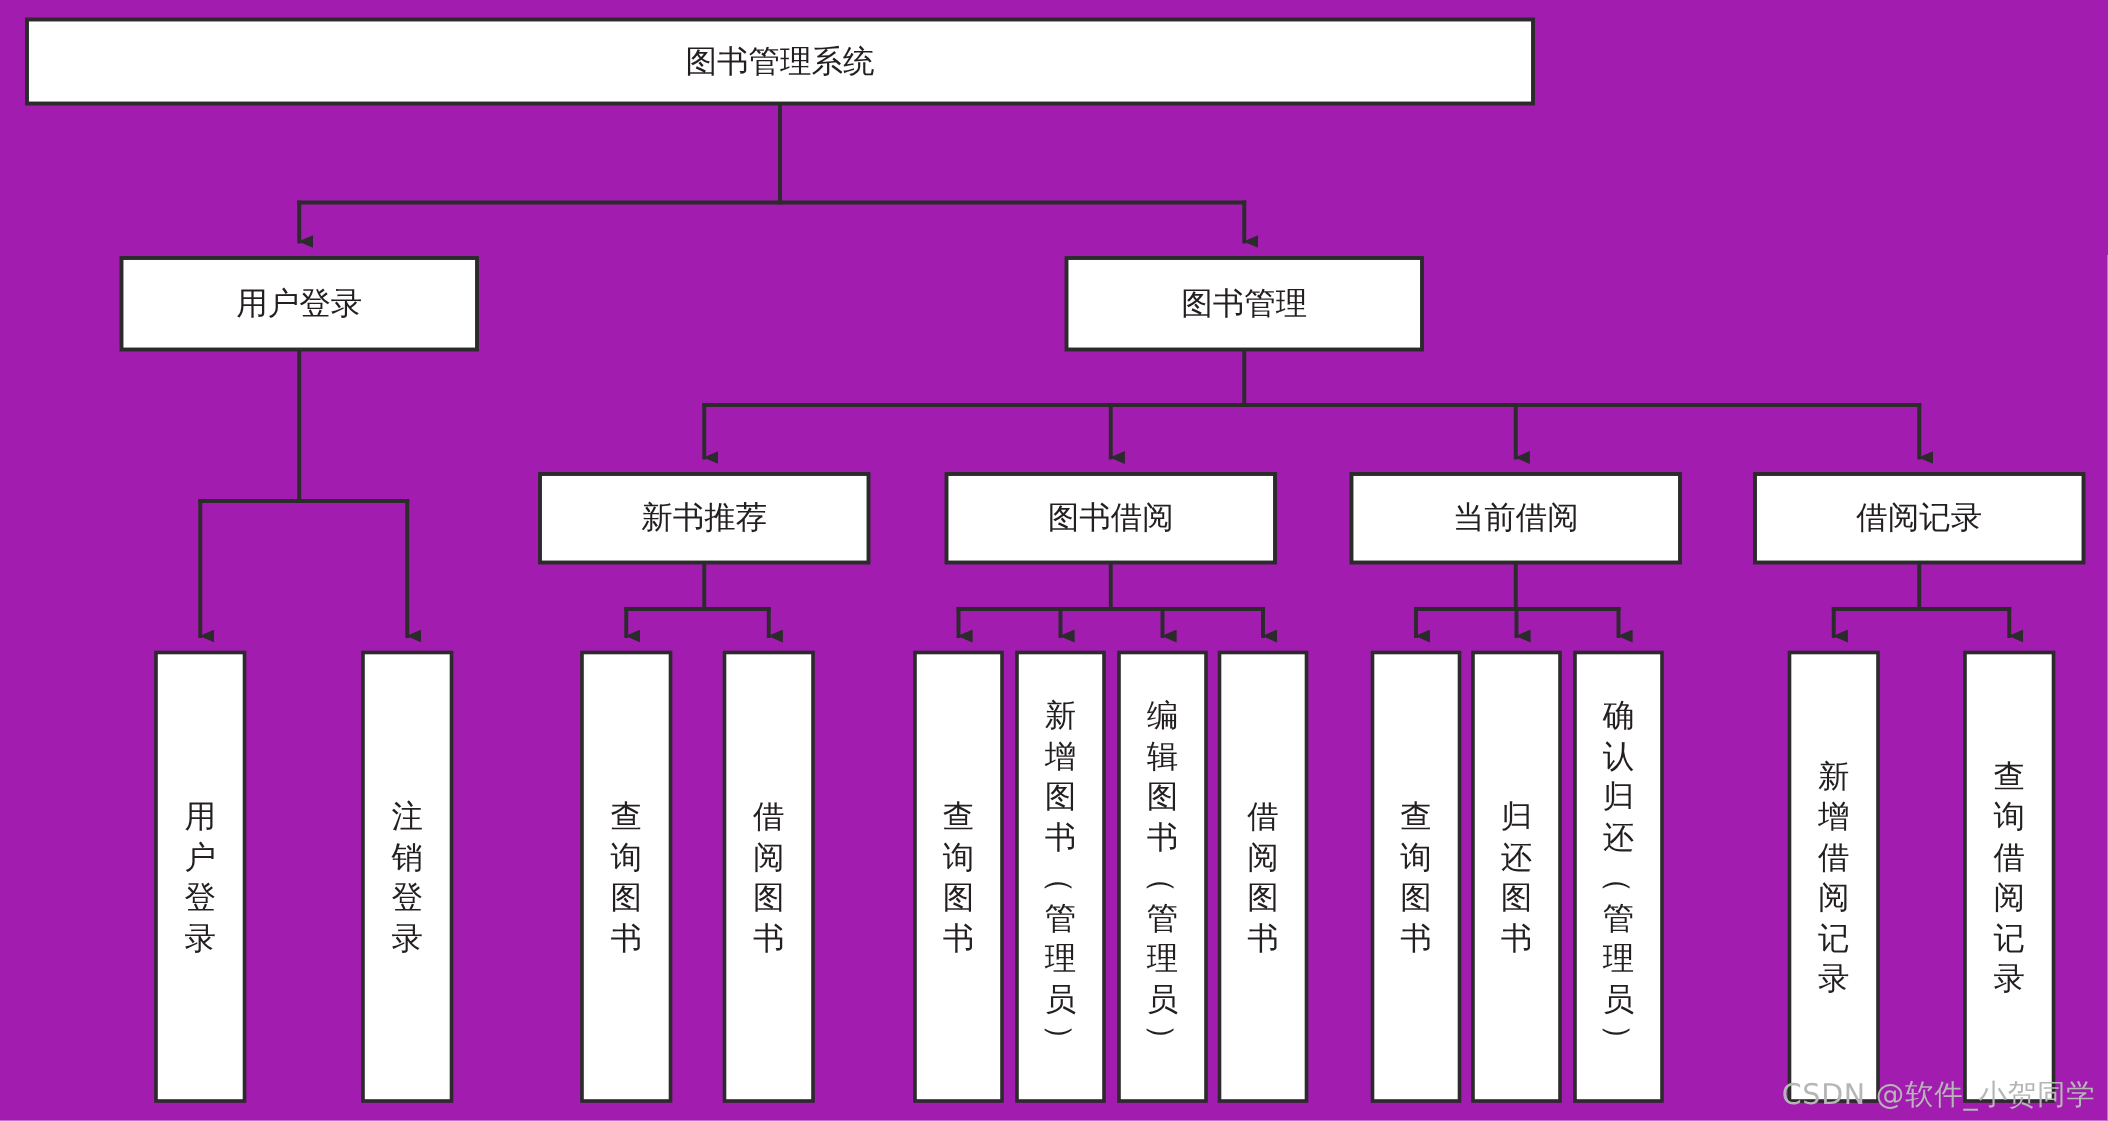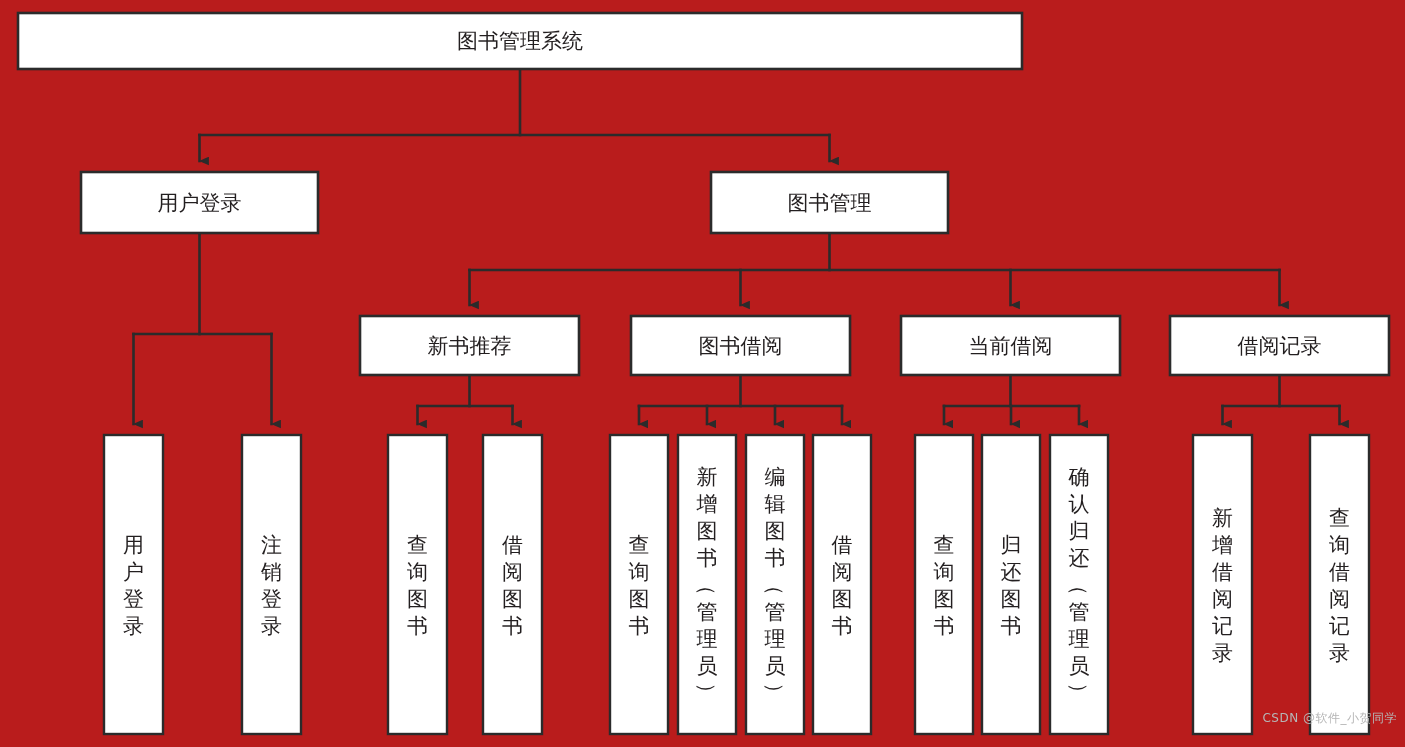--- a/index.html
+++ b/index.html
@@ -11,21 +11,21 @@
   body {
     width: 1405px;
     height: 747px;
     overflow: hidden;
     font-family: "DejaVu Sans", "Liberation Sans", sans-serif;
   }
   #diagram-root {
     position: relative;
     width: 1405px;
     height: 747px;
-    background: #b91c1c;
+    background: #a21caf;
   }
   svg#tree-svg {
     position: absolute;
     top: 0;
     left: 0;
     width: 1405px;
     height: 747px;
     display: block;
   }
   .node-rect {
@@ -51,23 +51,23 @@
   }
   .node-label-v {
     font-family: "DejaVu Sans", "Liberation Sans", sans-serif;
     font-size: 21px;
     fill: #231f20;
     text-anchor: middle;
   }
   .watermark {
     position: absolute;
     right: 8px;
-    bottom: 20px;
-    font-family: "DejaVu Sans", "Liberation Sans", sans-serif;
-    font-size: 12px;
+    bottom: 4px;
+    font-family: "DejaVu Sans", "Liberation Sans", sans-serif;
+    font-size: 19px;
     color: #b6b6b6;
     letter-spacing: 0.5px;
     white-space: nowrap;
     pointer-events: none;
   }
 </style>
 </head>
 <body>
 
 <div id="diagram-root">

